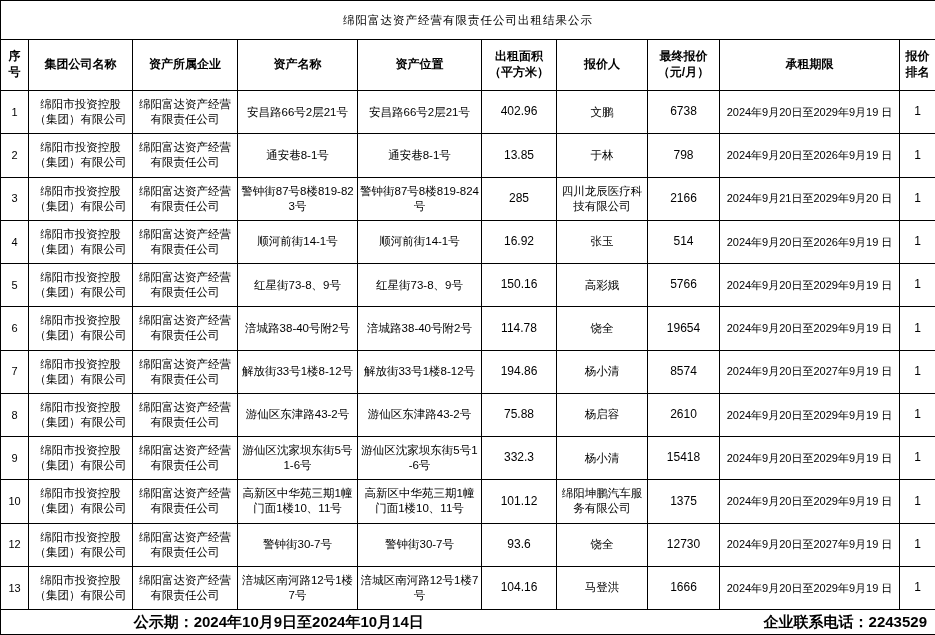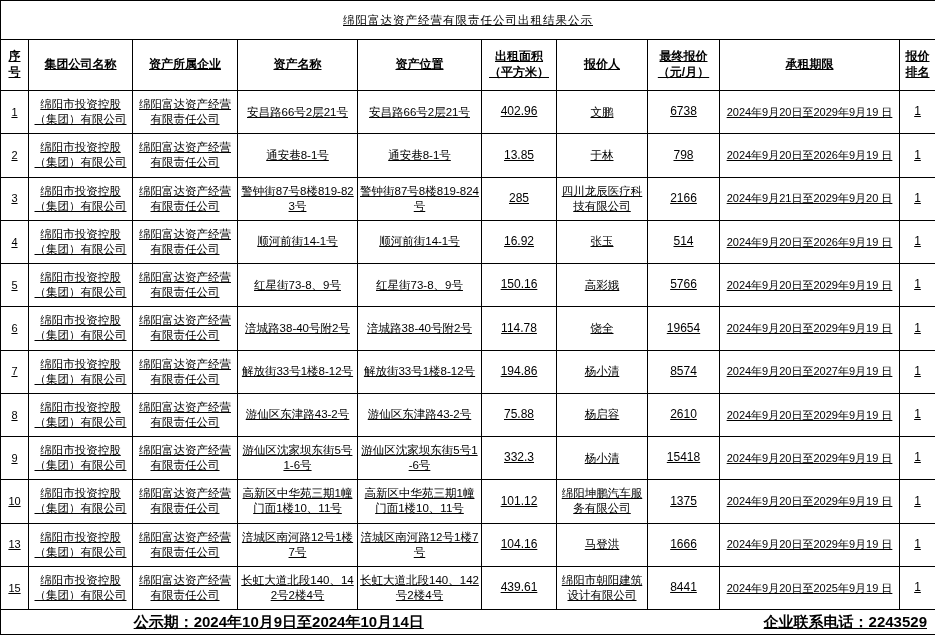--- a/index.html
+++ b/index.html
@@ -1,18 +1,18 @@
 <!DOCTYPE html>
 <html><head>
 <meta charset="utf-8">
 <style>
   html, body { margin: 0; padding: 0; background: #ffffff; }
   .page {
     width: 935px; height: 635px; background: #ffffff; overflow: hidden;
-    font-family: "Liberation Sans", "DejaVu Sans", sans-serif; color: #000000; text-decoration: underline;
+    font-family: "Liberation Sans", "DejaVu Sans", sans-serif; color: #000000;
   }
   table.notice {
     width: 935px; height: 635px;
     border-collapse: collapse; table-layout: fixed;
   }
   .notice td, .notice th {
     border: 1px solid #000000;
     text-align: center; vertical-align: middle;
     padding: 1px 2px;
     font-size: 11.5px; line-height: 1.3;
@@ -206,45 +206,45 @@
 有限责任公司</td>
           <td class="c3">高新区中华苑三期1幢门面1楼10、11号</td>
           <td class="c4">高新区中华苑三期1幢门面1楼10、11号</td>
           <td class="c5">101.12</td>
           <td class="c6">绵阳坤鹏汽车服务有限公司</td>
           <td class="c7">1375</td>
           <td class="c8">2024年9月20日至2029年9月19 日</td>
           <td class="c9">1</td>
         </tr>
         <tr>
+          <td class="c0">12</td>
+          <td class="c1">绵阳市投资控股
+（集团）有限公司</td>
+          <td class="c2">绵阳富达资产经营
+有限责任公司</td>
+          <td class="c3">警钟街30-7号</td>
+          <td class="c4">警钟街30-7号</td>
+          <td class="c5">93.6</td>
+          <td class="c6">饶全</td>
+          <td class="c7">12730</td>
+          <td class="c8">2024年9月20日至2027年9月19 日</td>
+          <td class="c9">1</td>
+        </tr>
+        <tr>
           <td class="c0">13</td>
           <td class="c1">绵阳市投资控股
 （集团）有限公司</td>
           <td class="c2">绵阳富达资产经营
 有限责任公司</td>
           <td class="c3">涪城区南河路12号1楼7号</td>
           <td class="c4">涪城区南河路12号1楼7号</td>
           <td class="c5">104.16</td>
           <td class="c6">马登洪</td>
           <td class="c7">1666</td>
           <td class="c8">2024年9月20日至2029年9月19 日</td>
-          <td class="c9">1</td>
-        </tr>
-        <tr>
-          <td class="c0">15</td>
-          <td class="c1">绵阳市投资控股
-（集团）有限公司</td>
-          <td class="c2">绵阳富达资产经营
-有限责任公司</td>
-          <td class="c3">长虹大道北段140、142号2楼4号</td>
-          <td class="c4">长虹大道北段140、142号2楼4号</td>
-          <td class="c5">439.61</td>
-          <td class="c6">绵阳市朝阳建筑设计有限公司</td>
-          <td class="c7">8441</td>
-          <td class="c8">2024年9月20日至2025年9月19 日</td>
           <td class="c9">1</td>
         </tr>
       </tbody>
     <tfoot>
       <tr class="footer-row">
         <td class="footer-left" colspan="6">公示期：2024年10月9日至2024年10月14日</td>
         <td class="footer-right" colspan="4">企业联系电话：2243529</td>
       </tr>
     </tfoot>
   </table>

